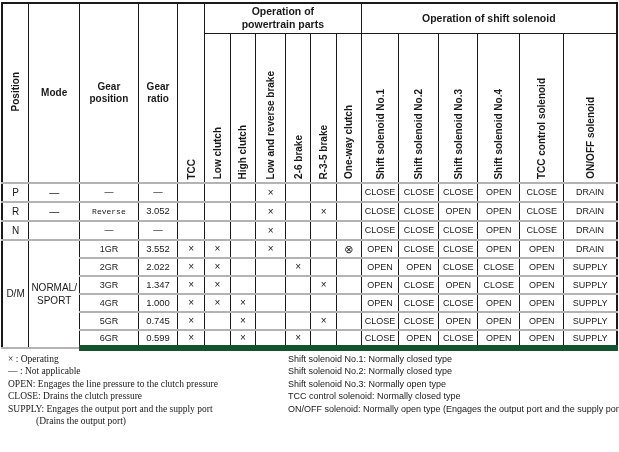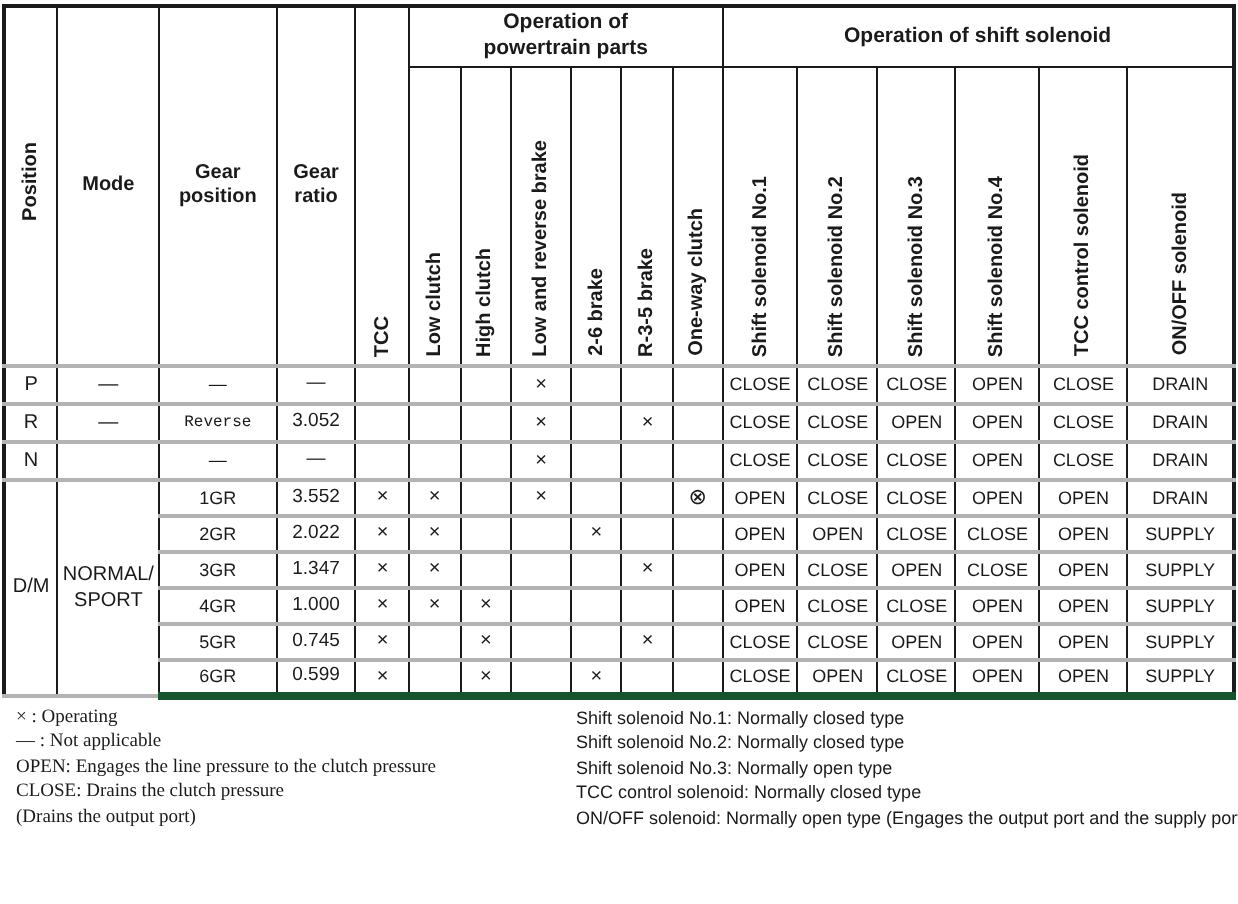--- a/index.html
+++ b/index.html
@@ -50,41 +50,41 @@
   th.wrap-head { font-size: 10px; line-height: 1.2; }
 
   .gear-table tbody tr { height: 18px; }
   .gear-table tbody tr.rowP, .gear-table tbody tr.rowR, .gear-table tbody tr.rowN { height: 19px; }
   .gear-table tbody td {
     border-top: 2px solid #b3b3b3;
     border-bottom: 2px solid #b3b3b3;
     border-left: 1px solid #1a1a1a;
     border-right: 1px solid #1a1a1a;
   }
-  .gear-table tbody tr:last-child td { border-bottom: 4px solid #14532d; }
+  .gear-table tbody tr:last-child td { border-bottom: 6px solid #14532d; }
   td.pos-cell { font-size: 10px; }
   td.mode-cell { font-size: 10px; white-space: pre-line; line-height: 1.3; }
   td.gear-cell { font-size: 9px; }
   td.gear-cell.rev { font-size: 8px; font-family: Liberation Mono, monospace; }
   td.ratio-cell { font-size: 9.5px; }
   td.mark-cell { font-size: 10px; }
   td.mark-cell.oneway { font-size: 11px; }
   td.sol-cell { font-size: 9px; letter-spacing: 0; }
 
   .legend-left {
     position: absolute;
     left: 8px;
     top: 351px;
     width: 278px;
     font-size: 9.5px;
     line-height: 12.4px;
     white-space: nowrap;
     font-family: Liberation Serif, serif;
   }
-  .legend-left .lline:last-child { }
+  .legend-left .lline:last-child { margin-left: 28px; }
   .legend-right {
     position: absolute;
     left: 288px;
     top: 351px;
     width: 330px;
     font-size: 9px;
     line-height: 12.4px;
     white-space: nowrap;
   }
 </style>
@@ -303,20 +303,21 @@
         <td class="sol-cell">SUPPLY</td>
       </tr>
     </tbody>
   </table>
 
   <div class="legend-left">
     <div class="lline">× : Operating</div>
     <div class="lline">— : Not applicable</div>
     <div class="lline">OPEN: Engages the line pressure to the clutch pressure</div>
     <div class="lline">CLOSE: Drains the clutch pressure</div>
+    <div class="lline">SUPPLY: Engages the output port and the supply port</div>
     <div class="lline">(Drains the output port)</div>
   </div>
 
   <div class="legend-right">
     <div class="lline">Shift solenoid No.1: Normally closed type</div>
     <div class="lline">Shift solenoid No.2: Normally closed type</div>
     <div class="lline">Shift solenoid No.3: Normally open type</div>
     <div class="lline">TCC control solenoid: Normally closed type</div>
     <div class="lline">ON/OFF solenoid: Normally open type (Engages the output port and the supply port)</div>
   </div>

